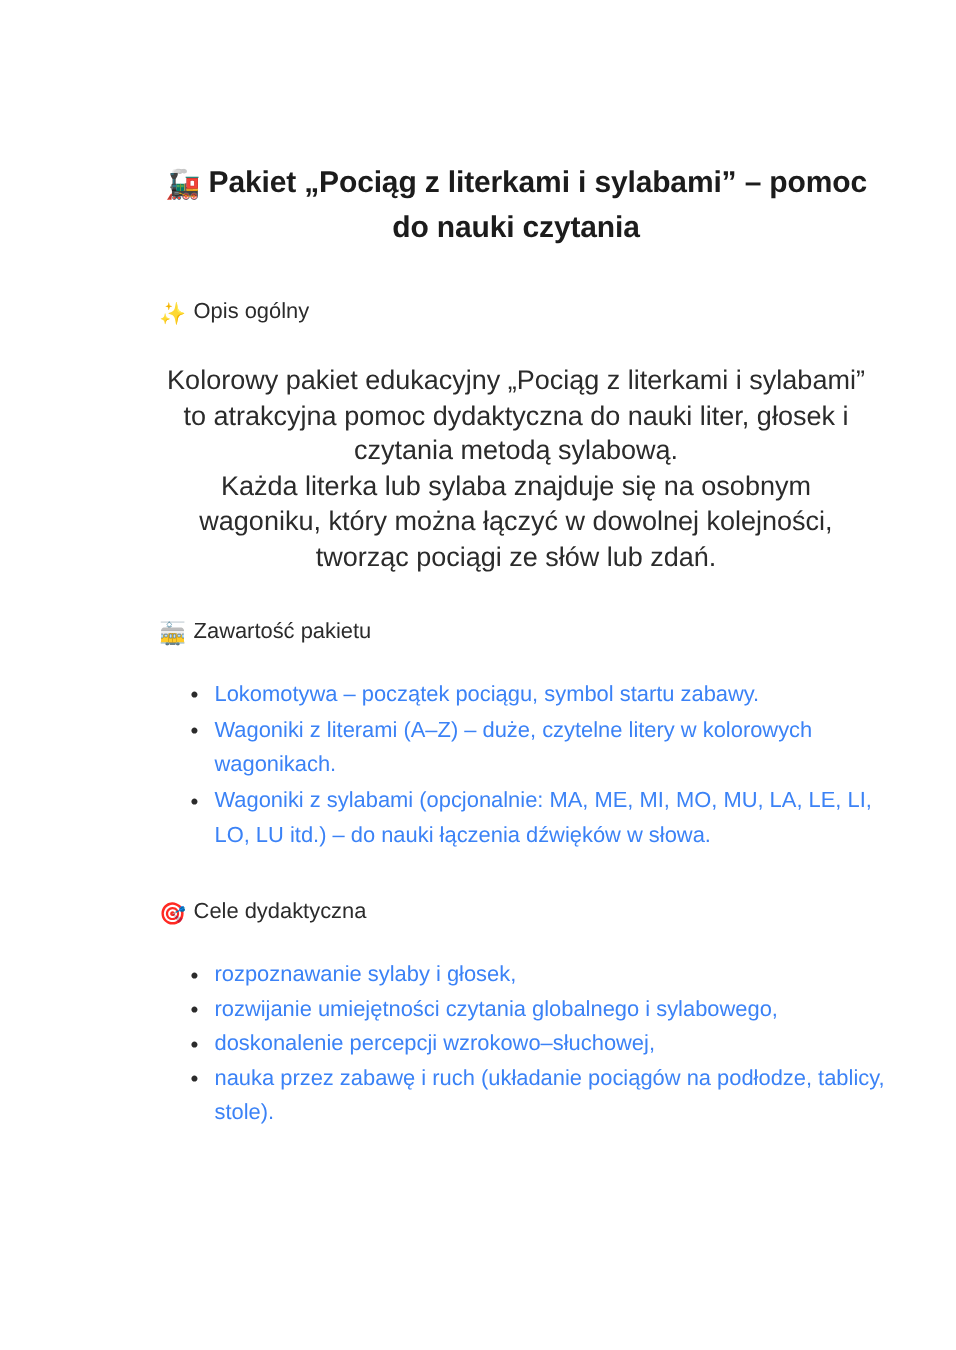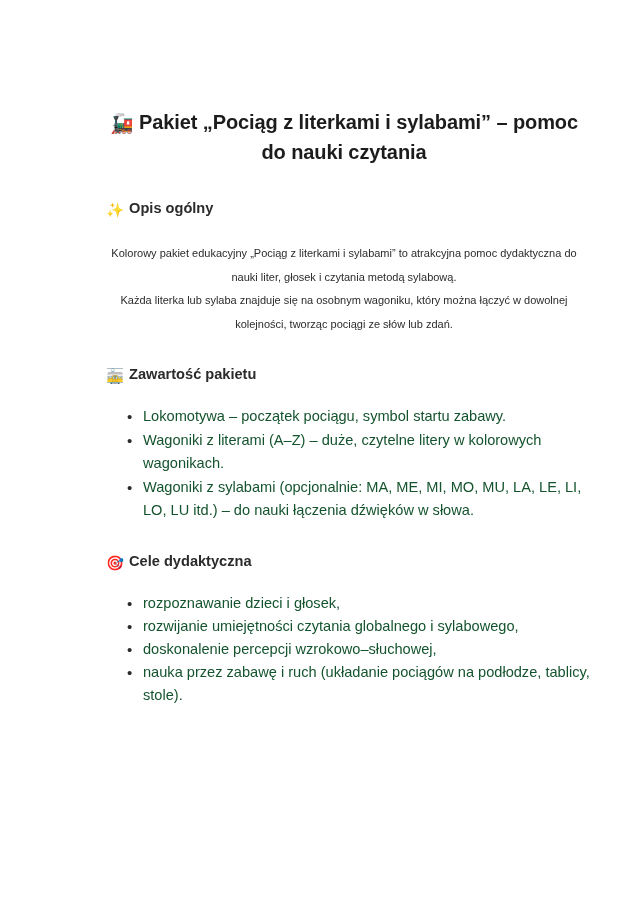--- a/index.html
+++ b/index.html
@@ -47,51 +47,51 @@
   .doc-title .emoji {
     font-size: 19px;
     vertical-align: -1px;
   }
 
   
   .section-heading {
     margin: 0;
     font-size: 14.6px;
     line-height: 21px;
-    font-weight: bold;
+    font-weight: normal;
     color: #2b2b2b;
     text-align: left;
     white-space: nowrap;
   }
   .section-heading .emoji {
     font-size: 14.5px;
     margin-right: 5px;
     vertical-align: -2px;
   }
 
   
   .para-block {
     margin: 0;
-    font-size: 11px;
+    font-size: 18px;
     line-height: 23.5px;
     text-align: center;
     color: #2b2b2b;
   }
   .para-block .para {
     display: block;
   }
 
   
   ul.bullets {
     margin: 0;
     padding: 0 0 0 37px;
     list-style: none;
     font-size: 14.6px;
     line-height: 23.5px;
-    color: #14532d;
+    color: #3b82f6;
   }
   ul.bullets > li {
     position: relative;
     margin: 0;
     padding: 0;
     text-align: left;
   }
   ul.bullets > li::before {
     content: "\2022";
     position: absolute;
@@ -157,20 +157,20 @@
 
     <div class="gap-list-to-cele"></div>
 
     <h2 class="section-heading">
       <span class="emoji">🎯</span><span>Cele dydaktyczna</span>
     </h2>
 
     <div class="gap-cele-to-list"></div>
 
     <ul class="bullets tight">
-      <li class="list-content-2">rozpoznawanie dzieci i głosek,</li>
+      <li class="list-content-2">rozpoznawanie sylaby i głosek,</li>
       <li class="list-content-2">rozwijanie umiejętności czytania globalnego i sylabowego,</li>
       <li class="list-content-2">doskonalenie percepcji wzrokowo–słuchowej,</li>
       <li class="list-content-2">nauka przez zabawę i ruch (układanie pociągów na podłodze, tablicy, stole).</li>
     </ul>
 
   </div>
 </div>
 
 </body></html>

